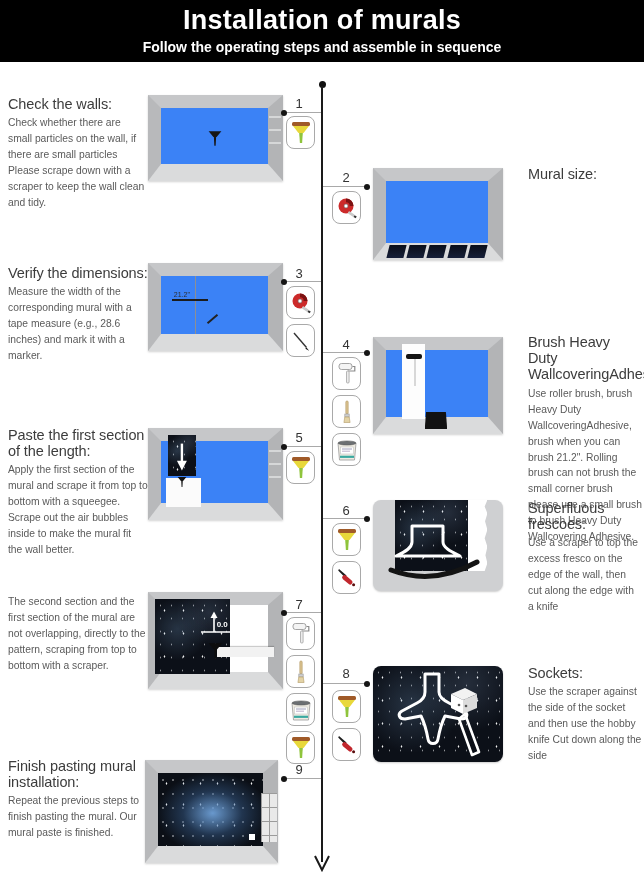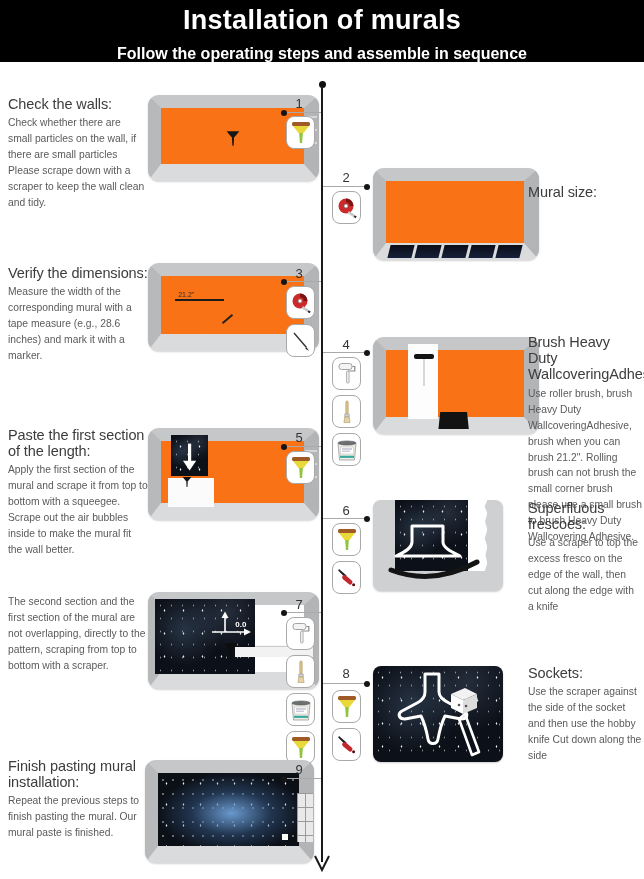--- a/index.html
+++ b/index.html
@@ -1,44 +1,44 @@
 <!DOCTYPE html>
 <html><head>
 <meta charset="utf-8">
 <style>
   html,body{margin:0;padding:0;background:#fff;}
   .canvas{position:relative;width:644px;height:879px;background:#fff;overflow:hidden;
           font-family:"Liberation Sans",sans-serif;}
   
   .hdr{position:absolute;left:0;top:0;width:644px;height:62px;background:#000;text-align:center;color:#fff;}
   .hdr-title{font-size:27px;font-weight:bold;margin-top:5px;letter-spacing:.3px;}
-  .hdr-sub{font-size:16px;font-weight:bold;margin-top:9px;}
+  .hdr-sub{font-size:14px;font-weight:bold;margin-top:3px;}
   
   .tl{position:absolute;left:321px;top:86px;width:2px;height:776px;background:#1a1a1a;}
   .tl-dot{position:absolute;left:318.5px;top:81px;width:7px;height:7px;border-radius:50%;background:#111;}
   .tl-arrow{position:absolute;left:313px;top:854px;}
   
   .txt{position:absolute;}
   .step-title{font-size:14.5px;color:#3c3c3c;letter-spacing:-.1px;line-height:1.12;margin-bottom:3px;}
   .step-body{font-size:10.3px;color:#5a5a5a;line-height:1.55;}
   
   .num{position:absolute;width:34px;text-align:center;font-size:13px;color:#333;}
   .conn{position:absolute;height:1px;background:#a9a9a9;}
   .conn::before{content:"";position:absolute;top:-2.5px;width:6px;height:6px;border-radius:50%;background:#151515;}
   .conn.dotleft::before{left:-3px;}
   .conn.dotright::before{right:-3px;}
   
   .istack{position:absolute;display:flex;flex-direction:column;gap:5px;}
   .ibox{width:29px;height:33px;border:1px solid #a9a9a9;border-radius:8px;background:#fff;
         display:flex;align-items:center;justify-content:center;box-sizing:border-box;}
   
-  .room{position:absolute;border-radius:11px;border-style:solid;
+  .room{position:absolute;border-radius:0;border-style:solid;
         border-width:13px 15px 17px 13px;
         border-color:#c6c7c9 #b3b4b6 #dadbdc #b8b9bb;
-        background:#f97316;box-shadow:0 1px 2px rgba(0,0,0,.18);padding-left:36px;}
+        background:#3b82f6;box-shadow:0 1px 2px rgba(0,0,0,.18);}
   .room .wall{position:absolute;left:0;top:0;right:0;bottom:0;overflow:visible;}
   
   .starry{background-color:#0c1018;background-image:
       radial-gradient(circle at 30% 40%, rgba(120,160,200,.25), transparent 45%),
       radial-gradient(circle at 72% 18%, rgba(150,180,220,.18), transparent 40%),
       radial-gradient(rgba(255,255,255,.95) .6px, transparent 1.1px),
       radial-gradient(rgba(255,255,255,.55) .5px, transparent 1px);
       background-size:100% 100%,100% 100%,19px 23px,11px 13px;}
   .nebula{background-color:#0b0f16;background-image:
       radial-gradient(ellipse at 52% 55%, rgba(110,160,215,.95), rgba(60,100,150,.45) 38%, rgba(20,40,70,0) 72%),
@@ -119,21 +119,21 @@
     <div class="wall">
       <div class="tiles">
         <div class="tile starry"></div>
         <div class="tile starry"></div>
         <div class="tile starry"></div>
         <div class="tile starry"></div>
         <div class="tile starry"></div>
       </div>
     </div>
   </div>
-  <div class="txt" style="left:528px;top:166px;width:112px;margin-top:18px;">
+  <div class="txt" style="left:528px;top:166px;width:112px;">
     <div class="step-title">Mural size:</div>
   </div>
 
   <div class="txt" style="left:8px;top:265px;width:140px;">
     <div class="step-title">Verify the dimensions:</div>
     <div class="step-body">Measure the width of the corresponding mural with a tape measure (e.g., 28.6 inches) and mark it with a marker.</div>
   </div>
   <div class="room" style="left:148px;top:263px;width:107px;height:58px;">
     <div class="wall">
       <div style="position:absolute;left:32%;top:0;width:1px;height:100%;background:#8d8f92;"></div>

